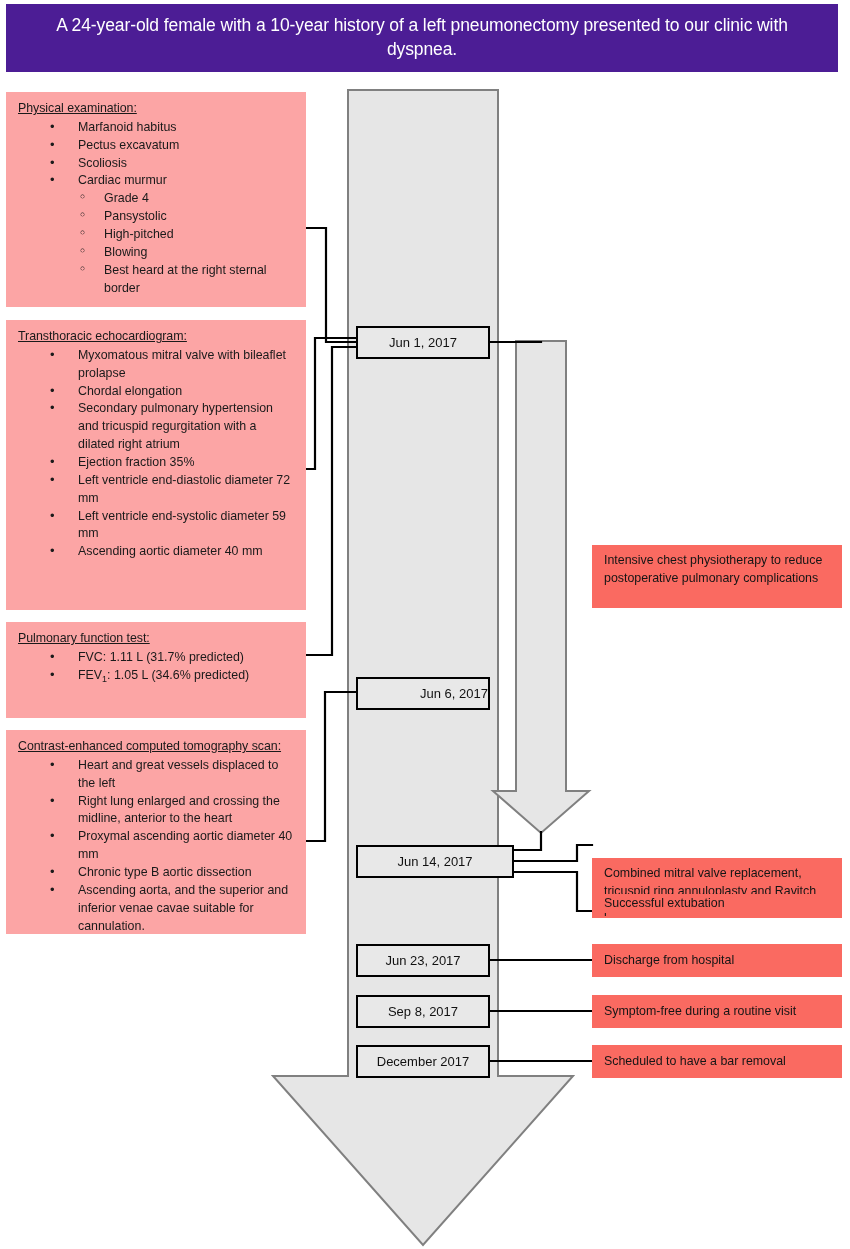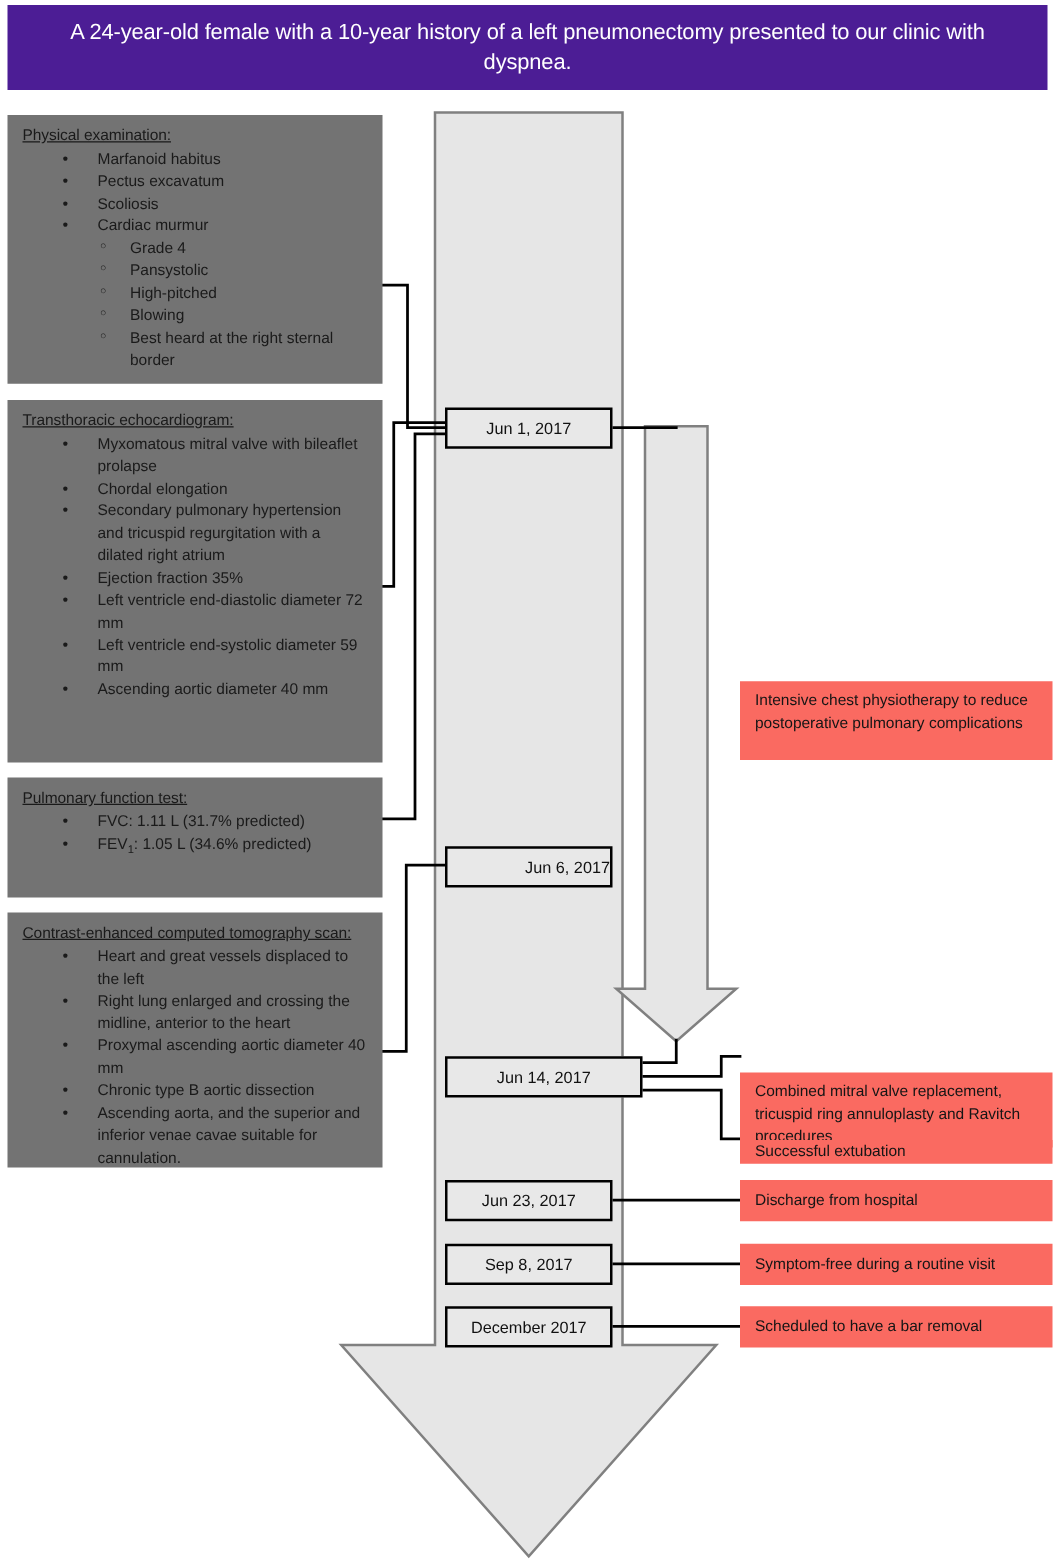--- a/index.html
+++ b/index.html
@@ -35,21 +35,21 @@
   
   #arrows{
     position:absolute; left:0; top:0;
     width:850px; height:1249px;
     pointer-events:none;
   }
 
   
   .green-box{
     position:absolute;
-    background:#737373;
+    background:#fca5a5;
     box-sizing:border-box;
     padding:8px 10px 8px 12px;
     font-size:12.4px;
     line-height:1.44;
     color:#1a1a1a;
   }
   .green-box .hdr{
     text-decoration:underline;
     font-weight:400;
     display:block;
@@ -225,21 +225,21 @@
   </div>
 
   <div class="red-box multi" style="left:592px; top:545px; width:250px; height:63px;">
     <span>Intensive chest physiotherapy to reduce postoperative pulmonary complications</span>
   </div>
 
   <div class="red-box multi" style="left:592px; top:858px; width:250px; height:60px;">
     <span>Combined mitral valve replacement, tricuspid ring annuloplasty and Ravitch procedures</span>
   </div>
 
-  <div class="red-box" style="left:592px; top:894px; width:250px; height:19px;margin-top:18px;">
+  <div class="red-box" style="left:592px; top:894px; width:250px; height:19px;">
     <span>Successful extubation</span>
   </div>
 
   <div class="red-box" style="left:592px; top:944px; width:250px; height:33px;">
     <span>Discharge from hospital</span>
   </div>
 
   <div class="red-box" style="left:592px; top:995px; width:250px; height:33px;text-align:right;">
     <span>Symptom-free during a routine visit</span>
   </div>

